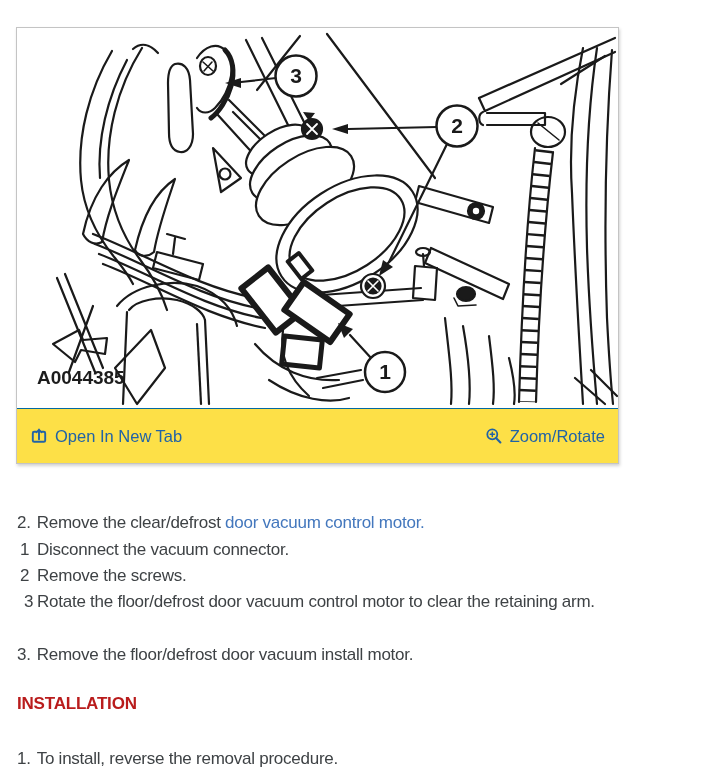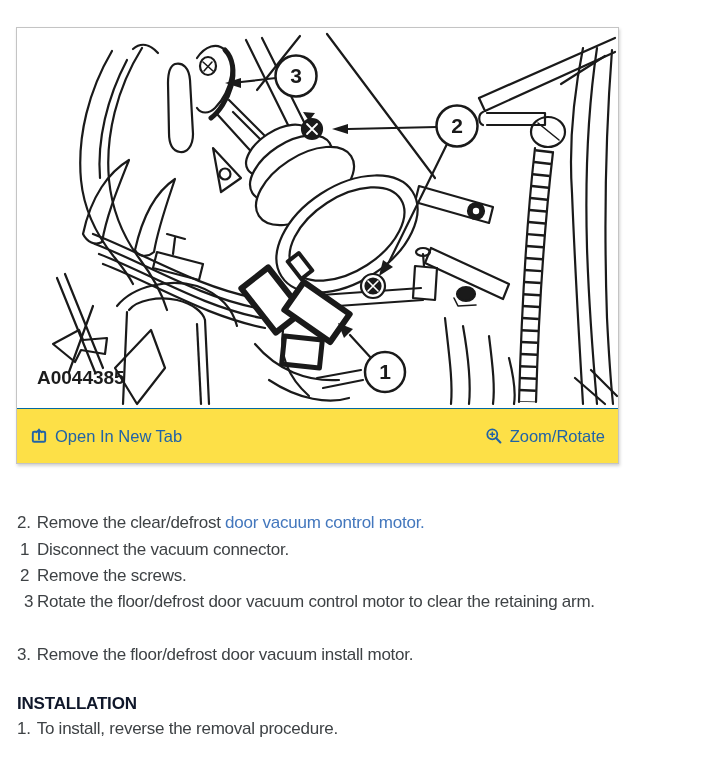--- a/index.html
+++ b/index.html
@@ -22,21 +22,21 @@
     display:flex;align-items:center;gap:7px;color:#2163a6;font-size:16.5px;
     text-decoration:none;cursor:pointer;white-space:nowrap;
   }
   .tlink svg{flex:0 0 auto;}
   .tline{position:absolute;left:17px;font-size:17px;letter-spacing:-0.25px;
     color:#3e4245;white-space:nowrap;}
   .tline .num{margin-right:6px;}
   .sub{left:20px;}
   .sub .snum{display:inline-block;width:17px;}
   .bodylink{color:#4377bd;cursor:pointer;text-decoration:none;margin-top:40px;}
-  .heading{font-weight:bold;color:#0f172a;letter-spacing:-0.2px;}
+  .heading{font-weight:bold;color:#b91c1c;letter-spacing:-0.2px;}
   text{font-family:"Liberation Sans", sans-serif;}
 </style>
 </head>
 <body>
 
 <div class="figure-card">
   <div class="figure-image">
     <svg width="601" height="380" viewBox="0 0 601 380">
       <g stroke="#1a1a1a" stroke-width="2.2" fill="none" stroke-linecap="round" stroke-linejoin="round">
 
@@ -229,15 +229,15 @@
 <div class="tline sub" style="top:592px;text-align:center;">
   <span class="snum">3</span><span>Rotate the floor/defrost door vacuum control motor to clear the retaining arm.</span>
 </div>
 
 <div class="tline" style="top:645px;">
   <span class="num">3.</span><span>Remove the floor/defrost door vacuum install motor.</span>
 </div>
 
 <div class="tline heading" style="top:694px;">INSTALLATION</div>
 
-<div class="tline" style="top:719px;">
+<div class="tline" style="top:749px;">
   <span class="num">1.</span><span>To install, reverse the removal procedure.</span>
 </div>
 
 </body></html>

